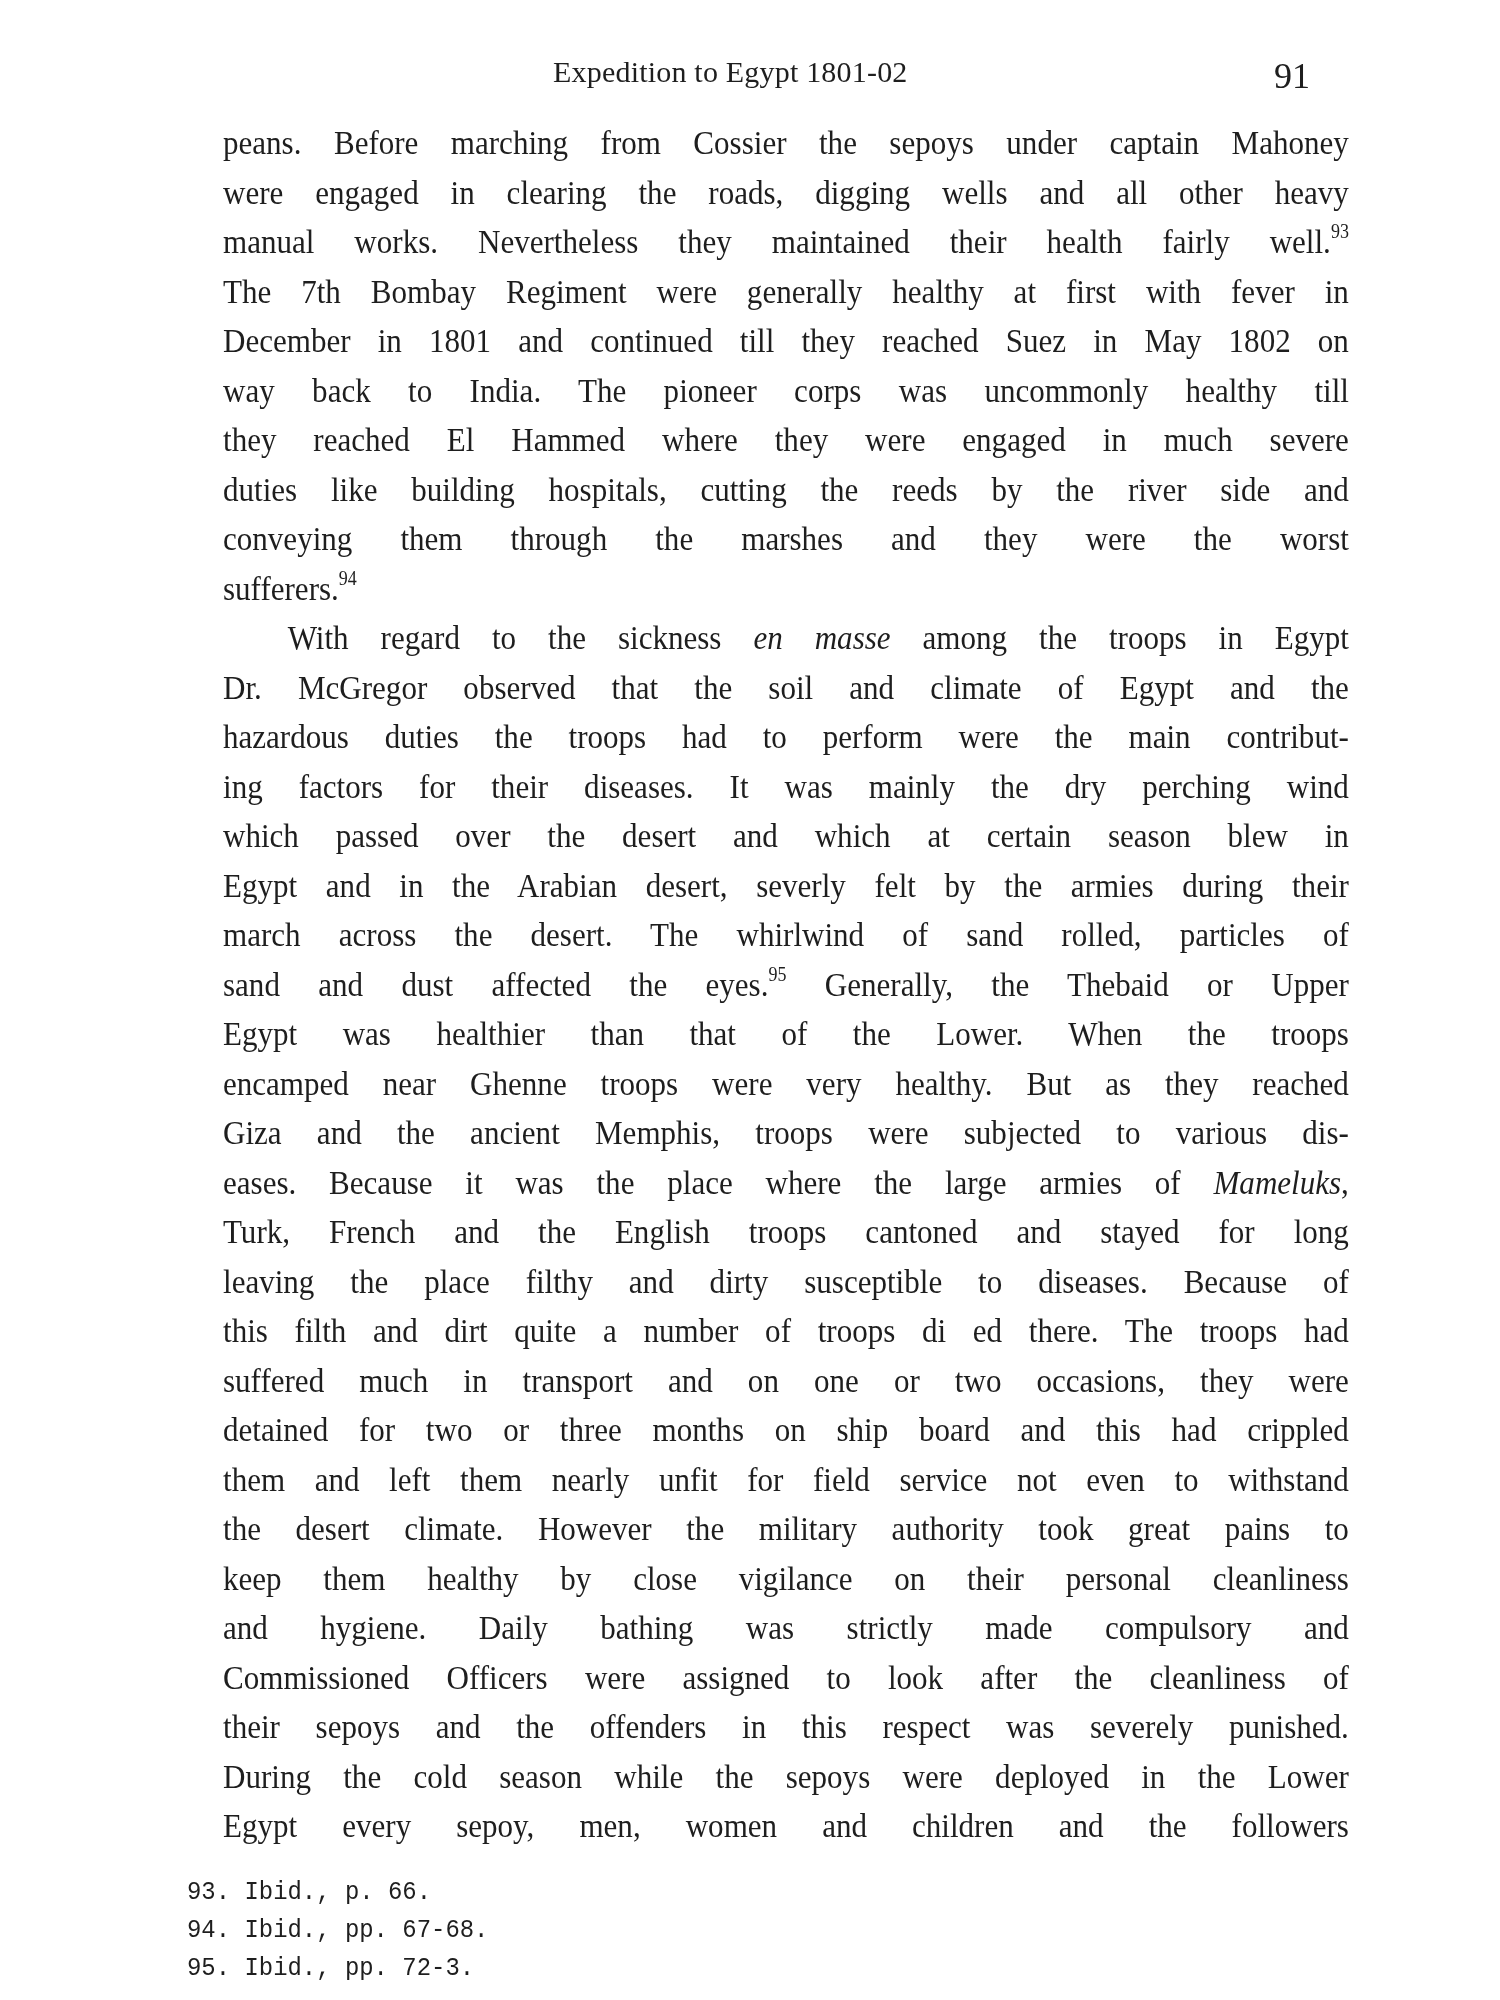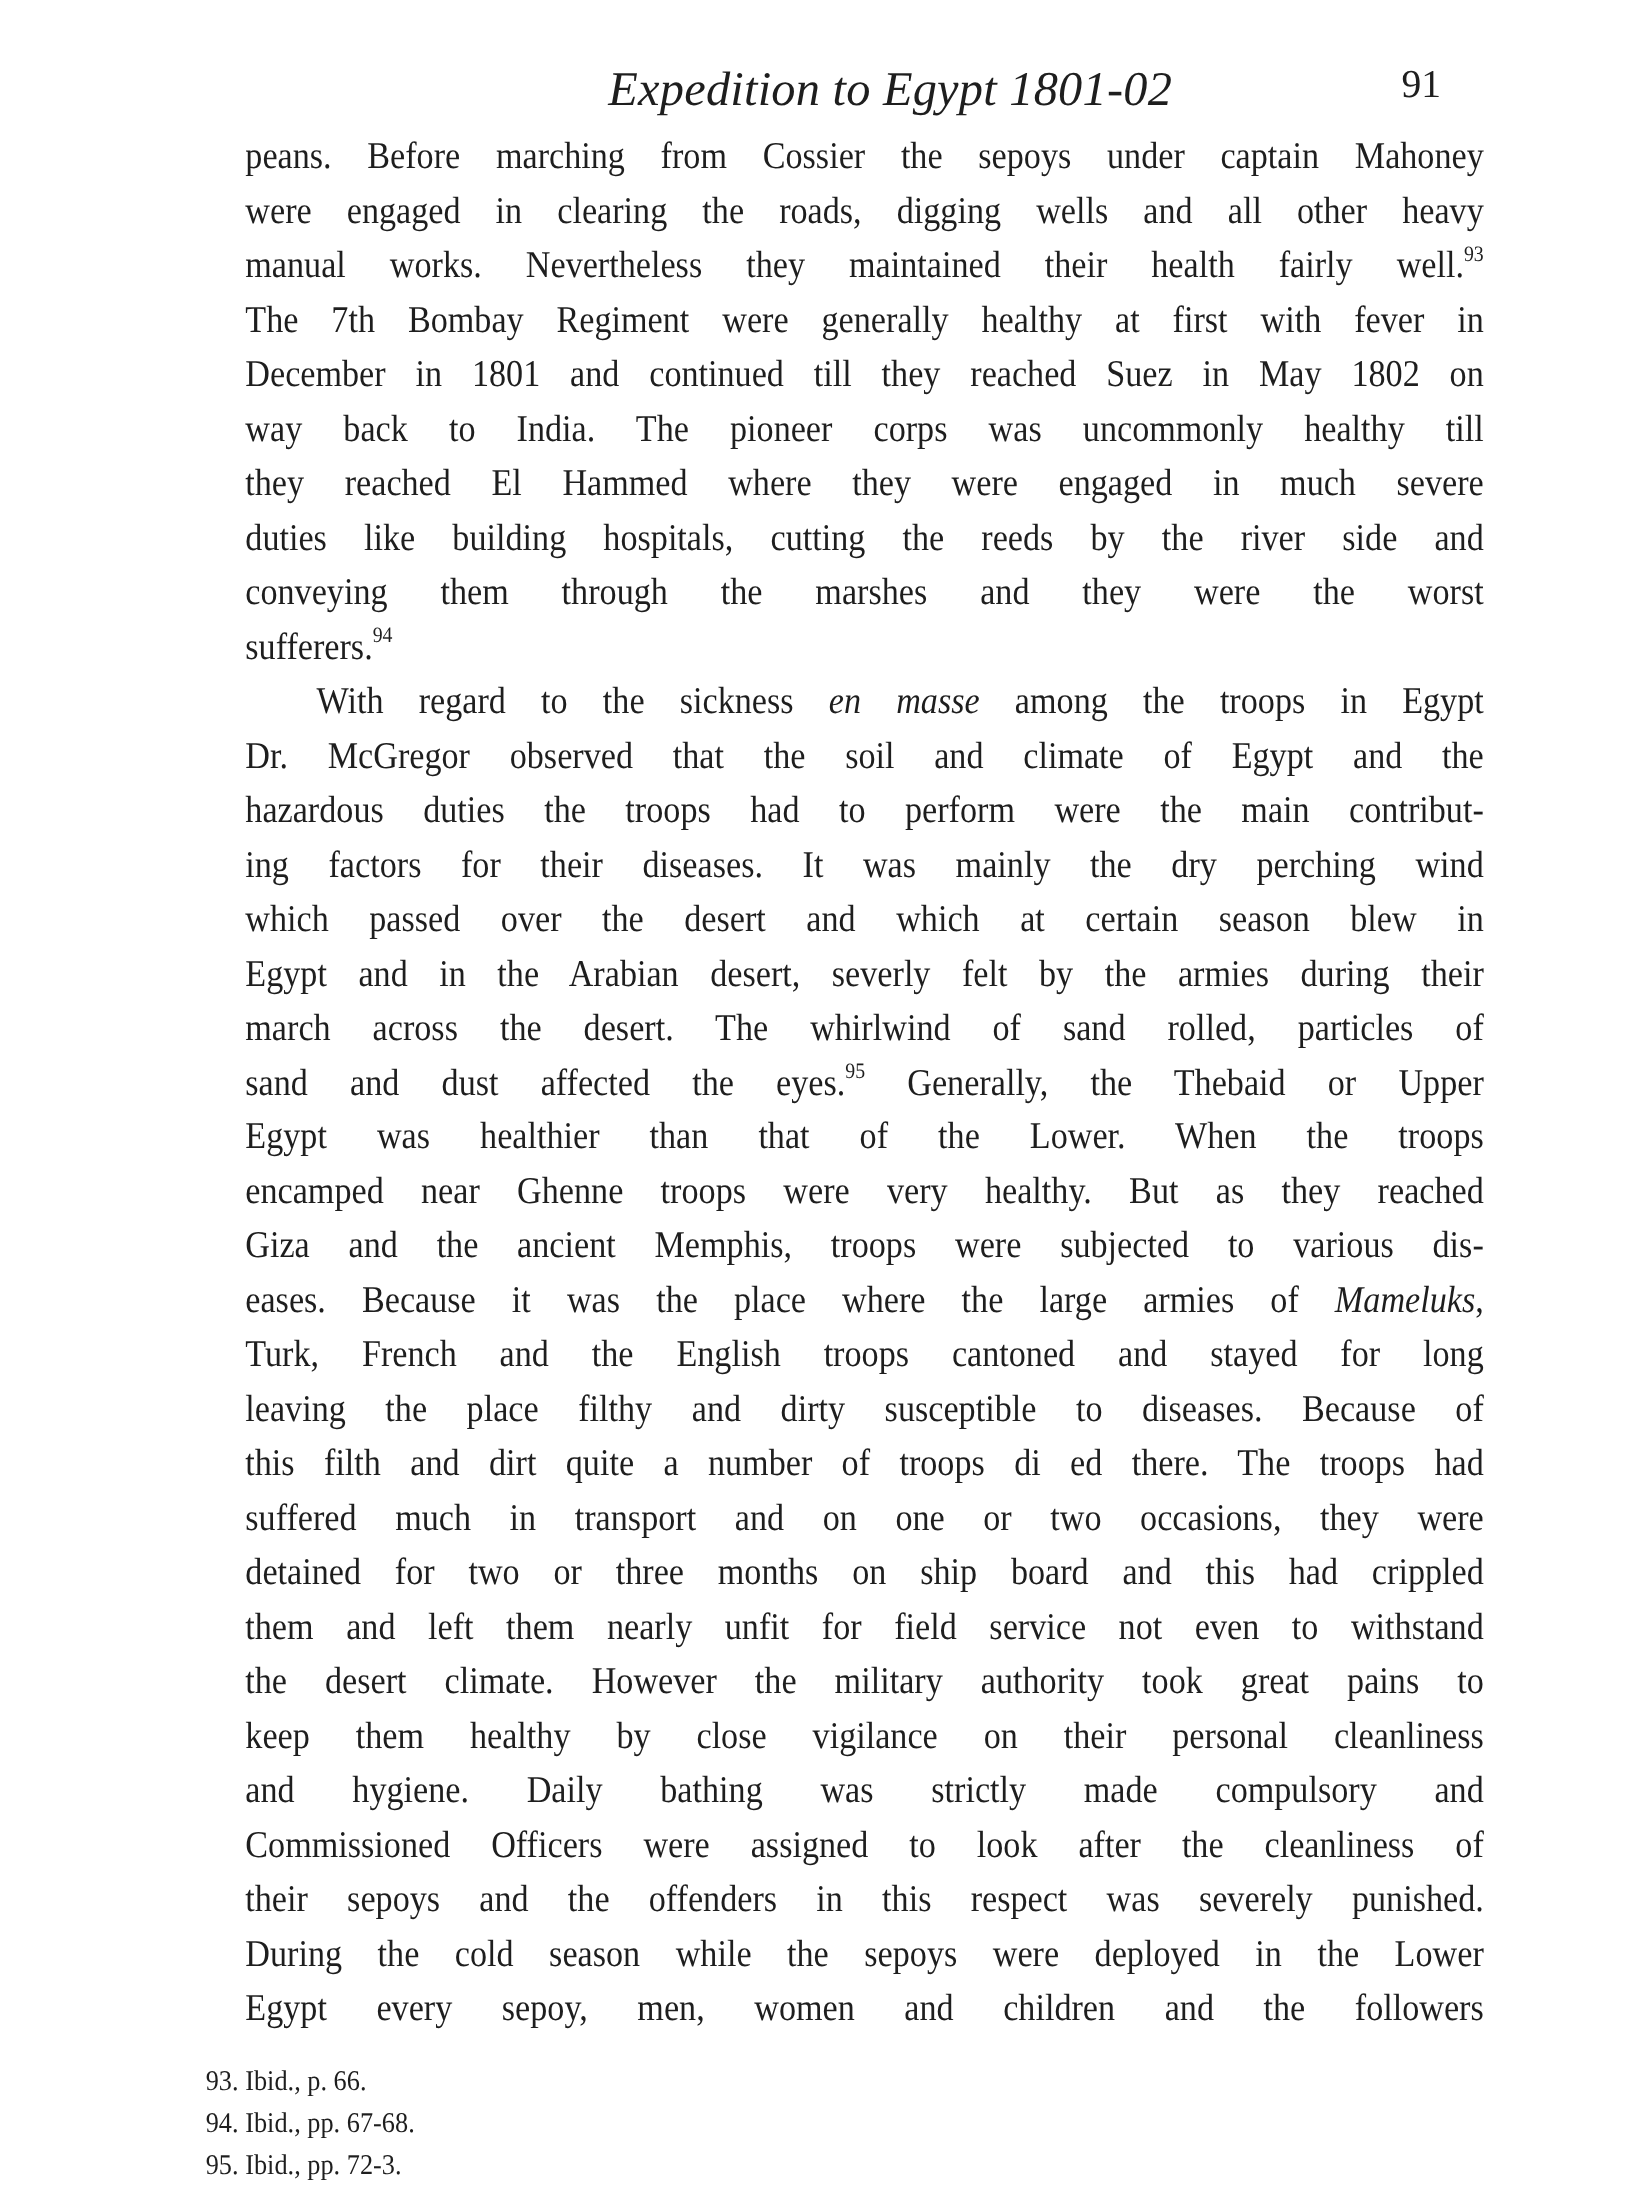--- a/index.html
+++ b/index.html
@@ -1,28 +1,28 @@
 <!DOCTYPE html>
 <html><head>
   <meta charset="utf-8">
   <style>
     html, body { margin: 0; padding: 0; background: #ffffff; }
     body { width: 1500px; height: 2000px; position: relative; overflow: hidden;
       font-family: "Liberation Serif", "DejaVu Serif", serif; color: #1e1e1e; }
     .running-head { position: absolute; top: 55px; left: 185px; width: 1125px; height: 50px; }
-    .running-title { position: absolute; left: 368px; top: 0; font-style: italic; font-size: 44px; letter-spacing: 0.2px; }
+    .running-title { position: absolute; left: 368px; top: 0; font-size: 30px; letter-spacing: 0.2px; }
     .page-number { position: absolute; right: 0; top: 0; font-size: 36px; }
     .body-text { position: absolute; top: 118px; left: 187px; width: 1126px; margin-left: 36px; }
     .line { display: block; font-size: 34.5px; height: 49.5px; line-height: 49.5px; white-space: nowrap;
       text-align: justify; text-align-last: justify; transform: scaleX(0.9); transform-origin: left center; width: 111.1%; }
     .line.last { text-align-last: left; }
     .line.indent { padding-left: 72px; box-sizing: border-box; }
     sup { font-size: 20px; line-height: 0; vertical-align: 15px; }
     em { font-style: italic; }
-    .footnotes { position: absolute; top: 1873px; left: 187px; width: 700px; }
+    .footnotes { position: absolute; top: 1873px; left: 187px; width: 700px; font-family: Liberation Mono, monospace; }
     .footnote { display: block; font-size: 26px; height: 38px; line-height: 38px; white-space: nowrap;
       transform: scaleX(0.92); transform-origin: left center; }
   </style>
 </head>
 <body>
 
 <div class="running-head">
   <span class="running-title">Expedition to Egypt 1801-02</span>
   <span class="page-number">91</span>
 </div>

